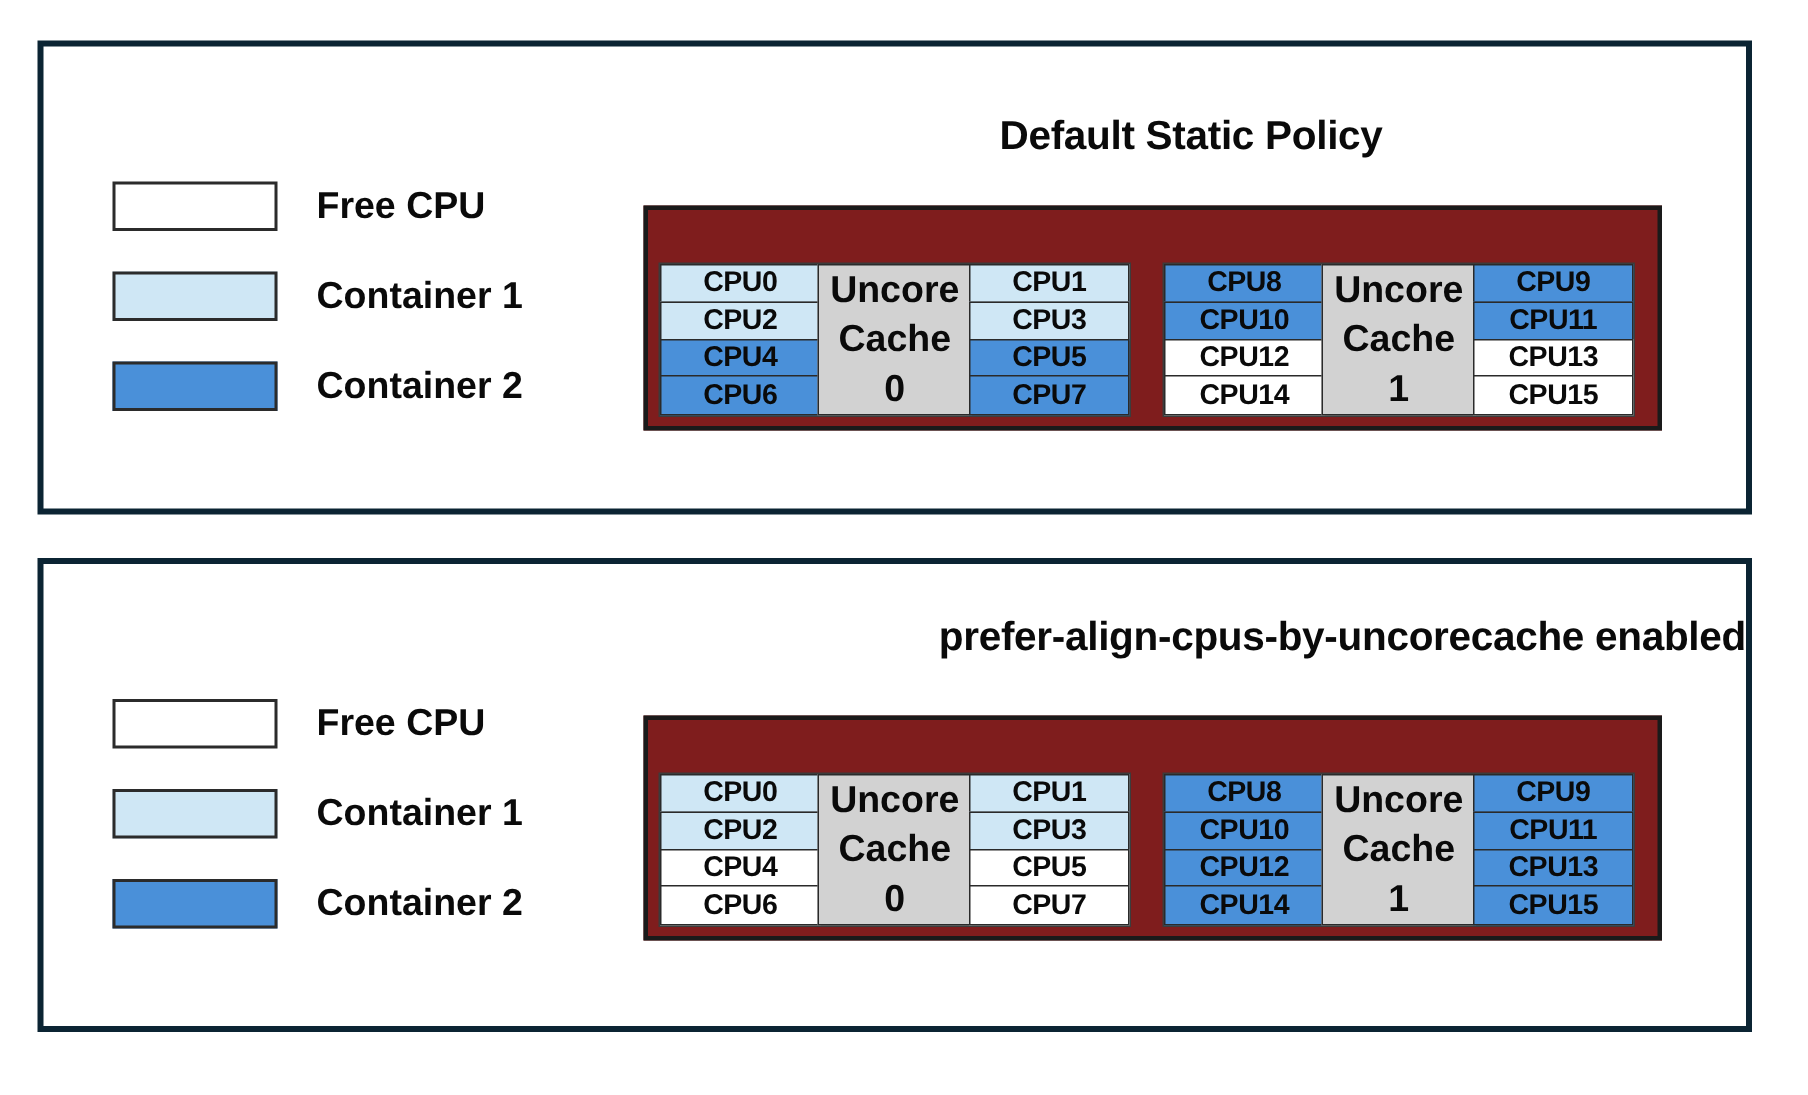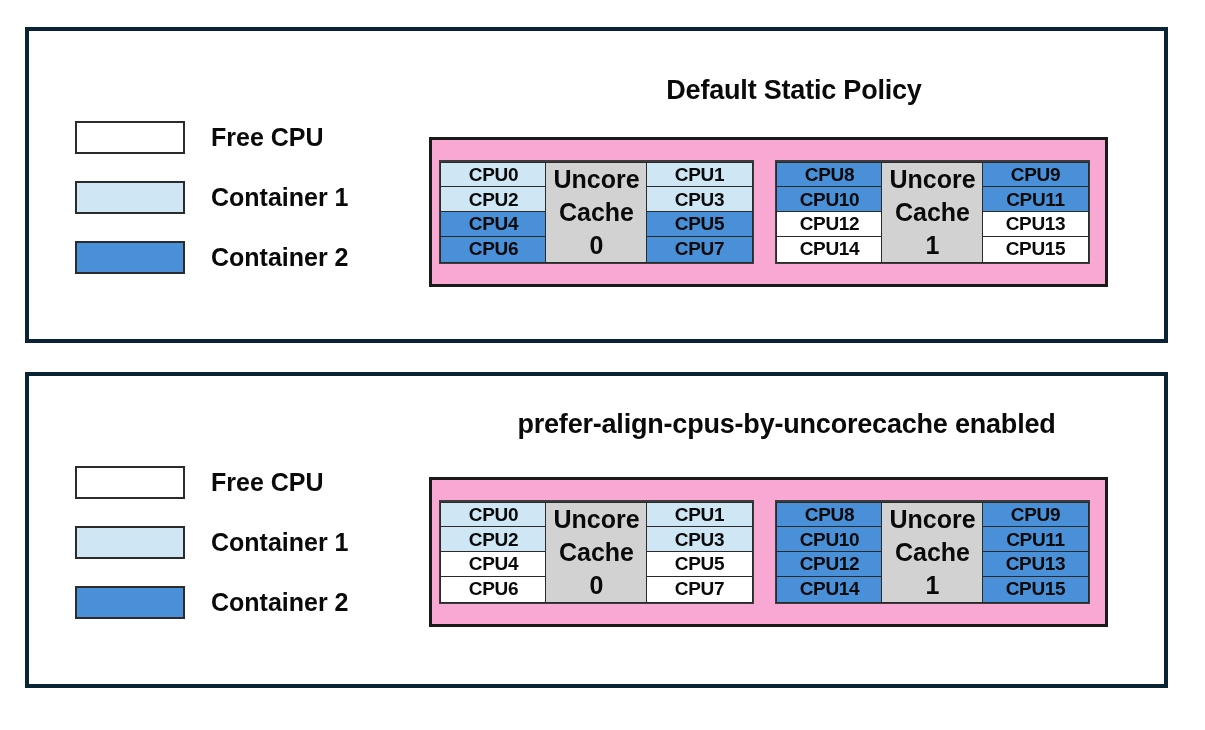--- a/index.html
+++ b/index.html
@@ -38,20 +38,21 @@
   }
   #panel-0 .panel-title {
     top: 44px;
     font-size: 27px;
     padding-left: 395px;
   }
   #panel-1 .panel-title {
     top: 33px;
     font-size: 27px;
     padding-left: 380px;
+    text-align: right;
   }
 
   
   .legend {
     position: absolute;
     left: 46px;
   }
   #panel-0 .legend { top: 76px; }
   #panel-1 .legend { top: 76px; }
 
@@ -73,23 +74,23 @@
     font-weight: bold;
     color: #0a0a0a;
     white-space: nowrap;
   }
 
   
   .cpu-grid {
     position: absolute;
     border: 3px solid #1a1a1a;
     box-sizing: border-box;
-    background: #f9a8d4;
-    display: flex;
-    align-items: center;
+    background: #7f1d1d;
+    display: flex;
+    align-items: flex-end;
     padding: 6px 7px;
   }
   #panel-0 .cpu-grid { left: 400px; top: 106px; width: 679px; height: 150px; }
   #panel-1 .cpu-grid { left: 400px; top: 101px; width: 679px; height: 150px; }
 
   .socket {
     display: flex;
     align-items: stretch;
     border: 2px solid #3c3c3c;
     box-sizing: border-box;

